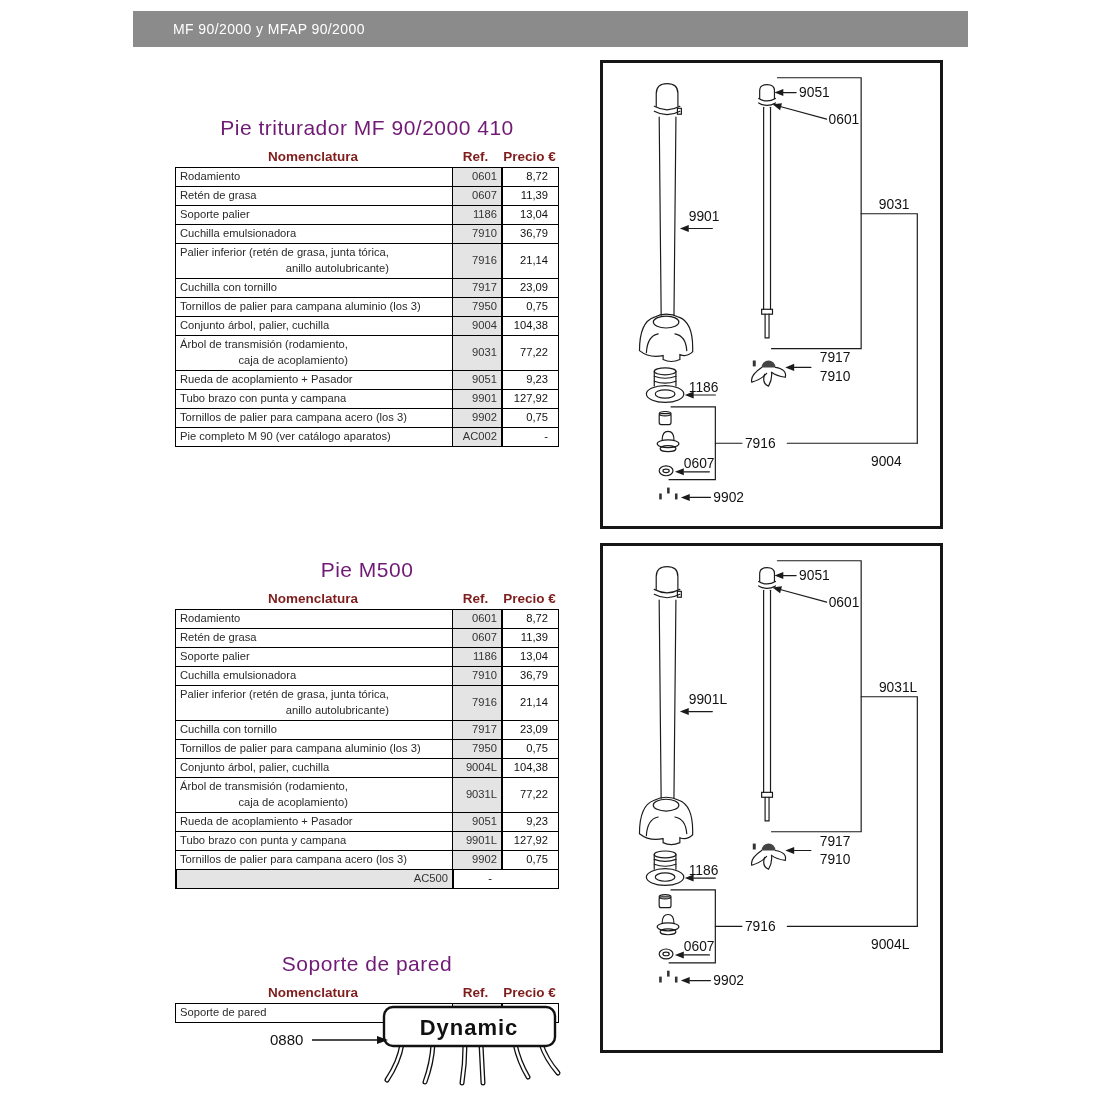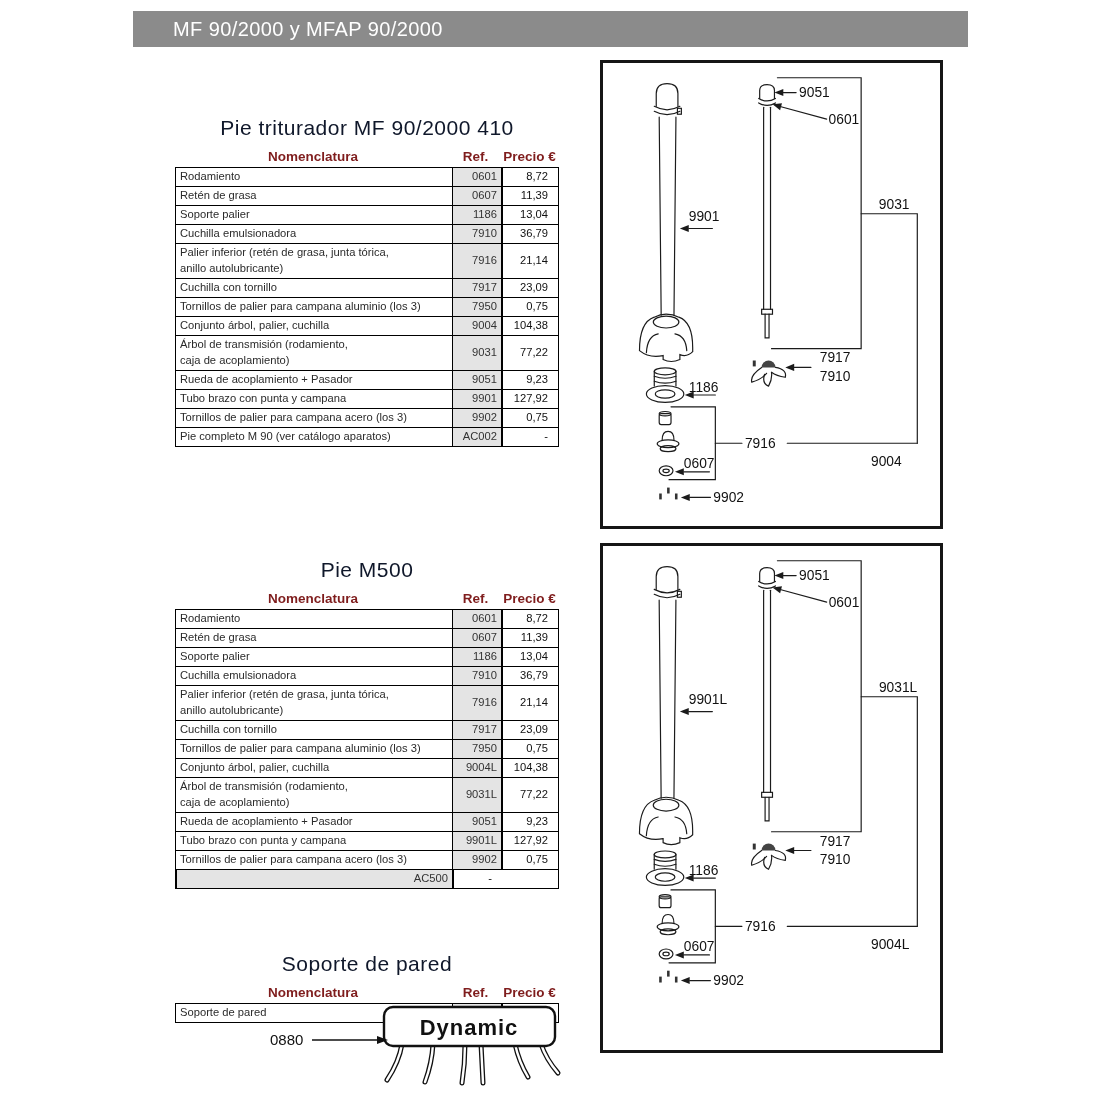--- a/index.html
+++ b/index.html
@@ -3,36 +3,36 @@
 <meta charset="utf-8">
 <style>
   html,body{margin:0;padding:0;}
   body{
     width:1100px;height:1100px;position:relative;background:#ffffff;
     font-family:"Liberation Sans", sans-serif;color:#111;overflow:hidden;
   }
   .header-bar{
     position:absolute;left:133px;top:11px;width:835px;height:36px;
     background:#8b8b8b;color:#fff;display:flex;align-items:center;
-    box-sizing:border-box;padding-left:40px;font-size:20px;letter-spacing:.4px;
+    box-sizing:border-box;padding-left:40px;font-size:14px;letter-spacing:.4px;
   }
   .ptable{position:absolute;left:175px;width:384px;}
   #table-mf90{top:116px;}
   #table-m500{top:558px;}
   #table-soporte{top:904px;margin-top:48px;}
   .ptable-title{
-    text-align:center;color:#0f172a;font-size:21px;font-weight:400;
+    text-align:center;color:#701a75;font-size:21px;font-weight:400;
     letter-spacing:.5px;margin:0 0 9px 0;white-space:nowrap;
   }
   .ptable-head{
     display:grid;grid-template-columns:276px 49px 59px;
     font-size:13.5px;font-weight:700;margin-bottom:3px;color:#7f1d1d;
   }
   .head-nom,.head-ref,.head-precio{text-align:center;}
-  .ptable-body{border:1.5px solid #000;background:#fff;}
+  .ptable-body{border:1.5px solid #000;background:#fff;text-align:right;}
   .t-row{display:grid;grid-template-columns:276px 49px 56px;border-bottom:1px solid #000;}
   .t-row:last-child{border-bottom:none;}
   .t-cell{
     min-height:18px;display:flex;align-items:center;box-sizing:border-box;
     font-size:11.2px;line-height:1.42;padding:1px 4px;
   }
   .t-name{white-space:pre-line;color:#2a2a2a;}
   .t-ref{background:#e4e4e4;border-left:1px solid #000;justify-content:flex-end;color:#333;}
   .t-price{border-left:2.5px solid #000;justify-content:flex-end;font-weight:400;padding-right:9px;}
   .diagram-box{

